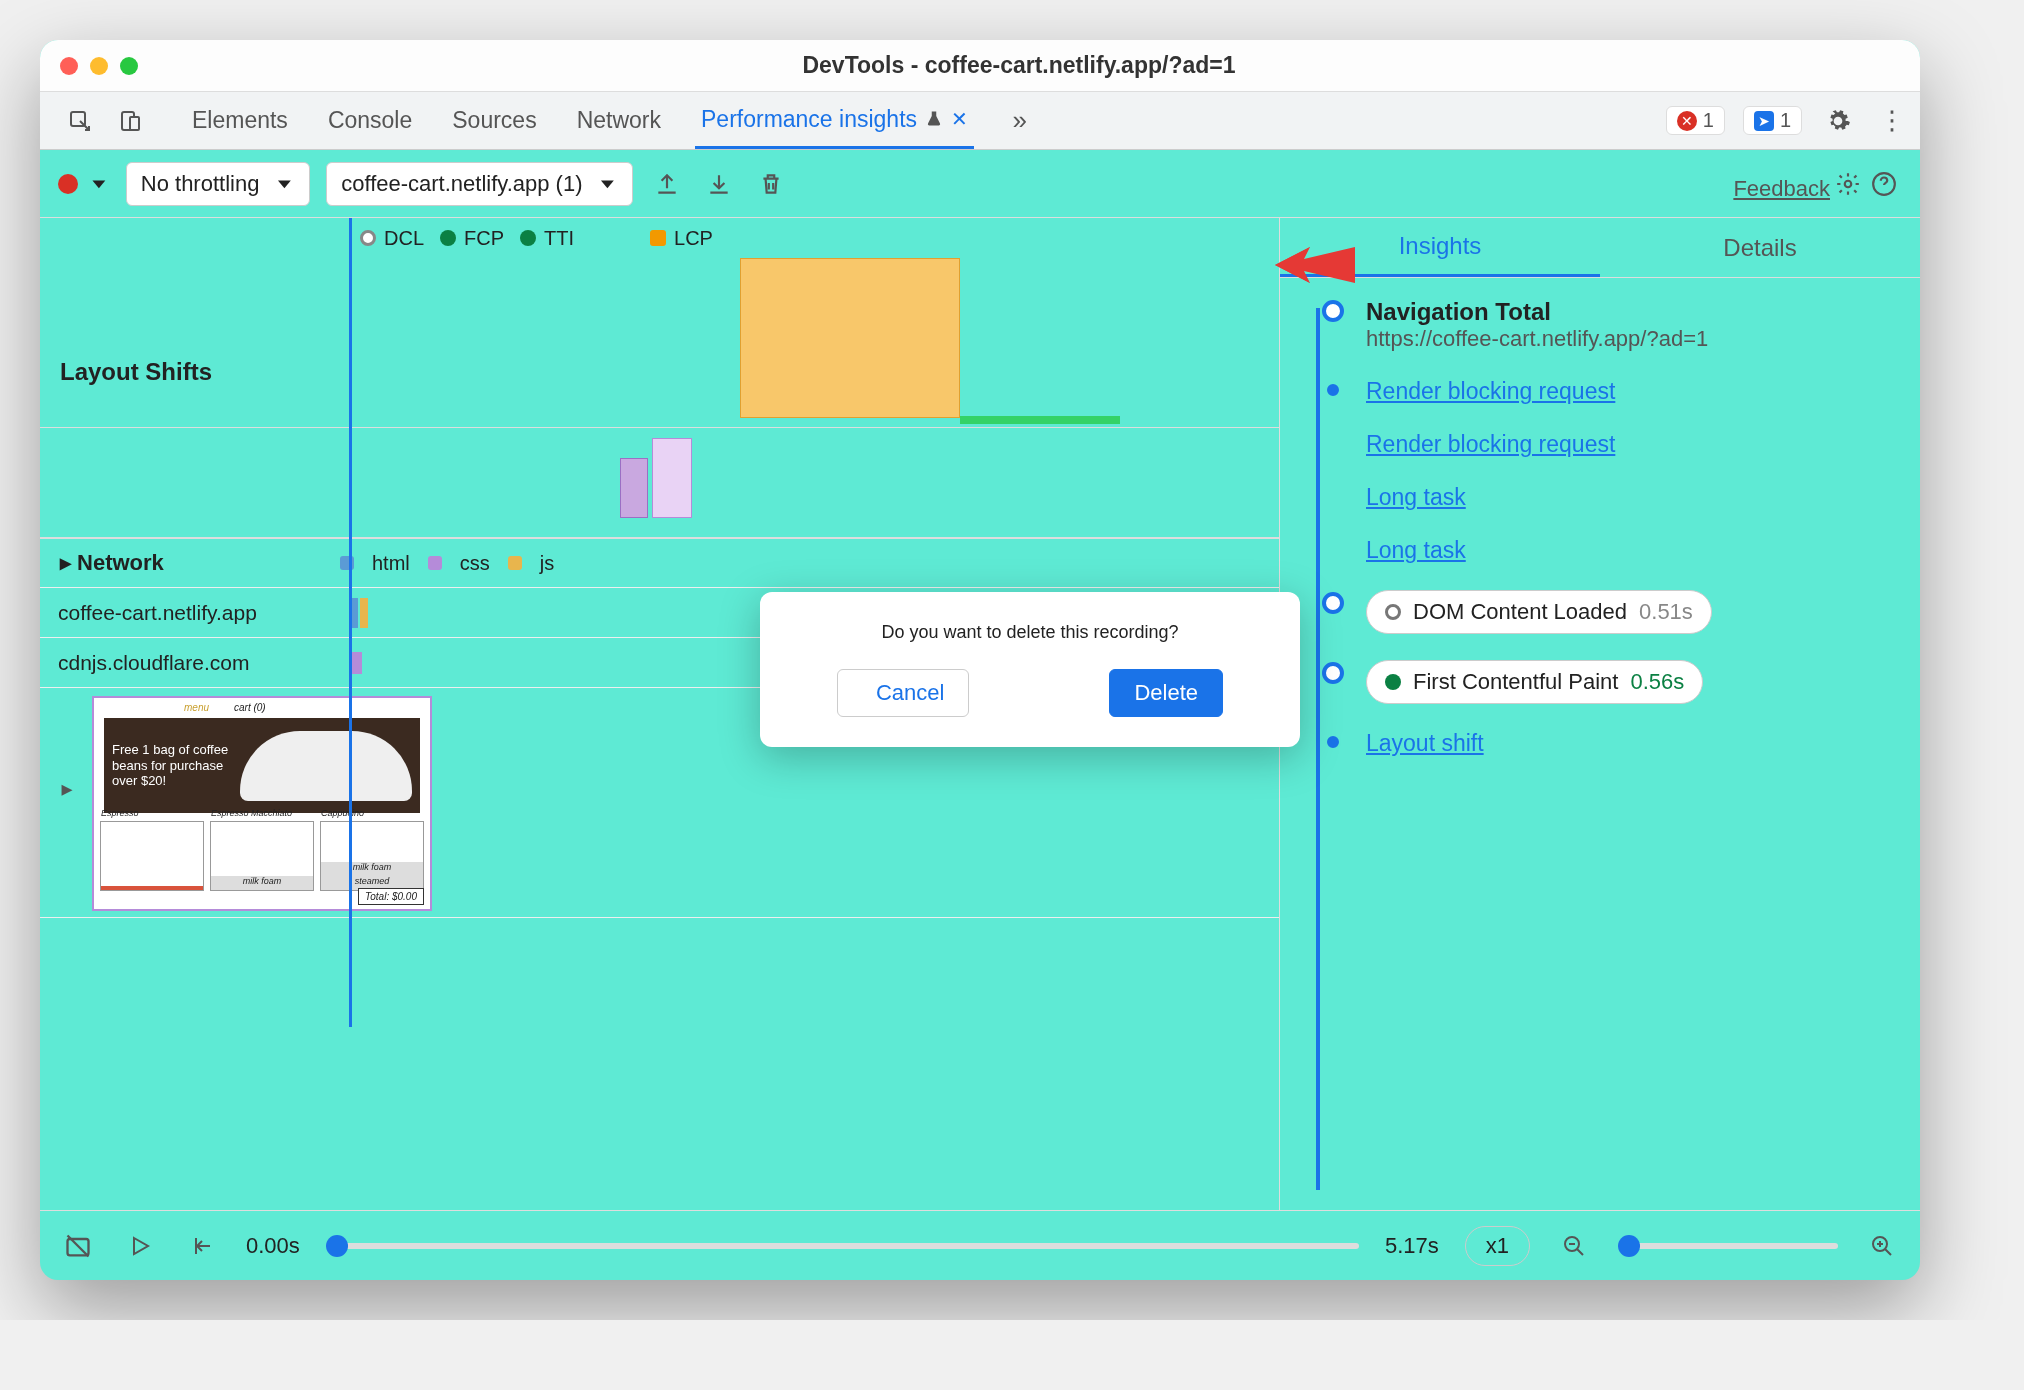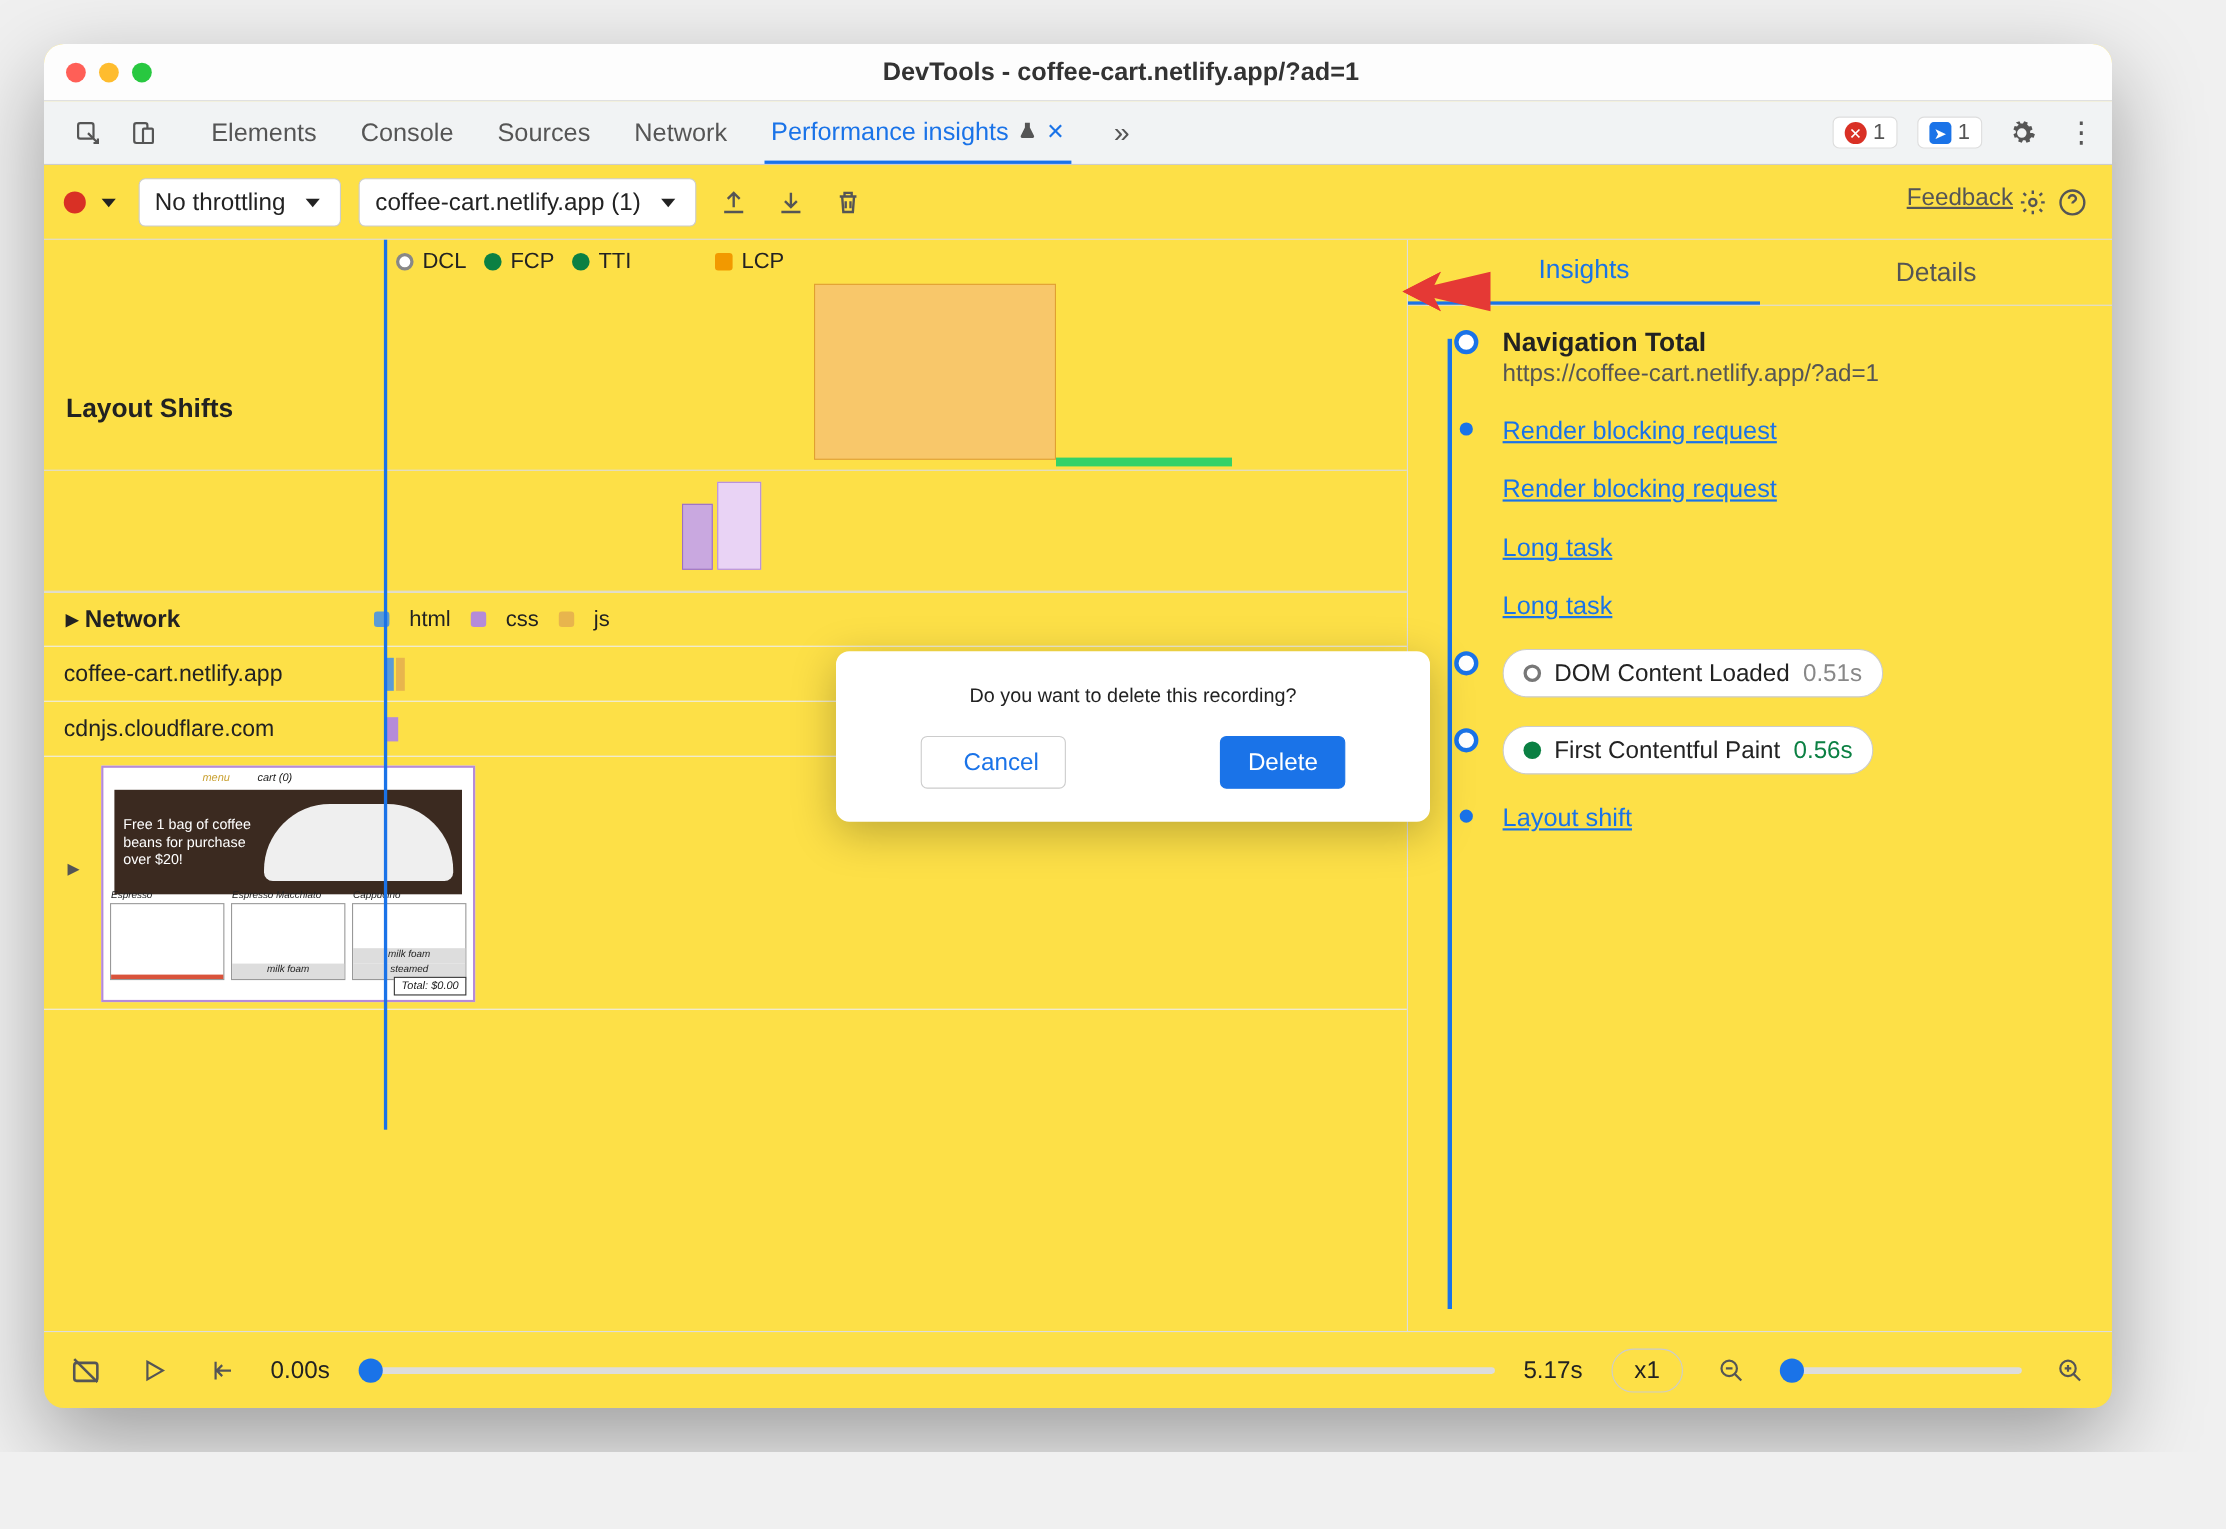--- a/index.html
+++ b/index.html
@@ -6,21 +6,21 @@
 body {
   font-family: -apple-system, BlinkMacSystemFont, "Segoe UI", Helvetica, Arial, sans-serif;
   background: #f0f0f0;
   padding: 40px;
   font-size: 22px;
   color: #222;
 }
 .window {
   width: 1880px;
   height: 1240px;
-  background: #fde047;
+  background: #5eead4;
   border-radius: 18px;
   box-shadow: 0 30px 80px rgba(0,0,0,0.35);
   overflow: hidden;
   display: flex;
   flex-direction: column;
   position: relative;
 }
 .titlebar {
   height: 52px;
   display: flex;
@@ -61,21 +61,21 @@
   gap: 16px;
   border-bottom: 1px solid #ddd;
 }
 .rec-dot { width: 20px; height: 20px; background: #d93025; border-radius: 50%; }
 .sel {
   border: 1px solid #ccc; border-radius: 6px; padding: 8px 14px;
   display: flex; align-items: center; gap: 14px; font-size: 22px;
   background:#fff;
 }
 .icon-btn { width: 36px; height: 36px; display:flex; align-items:center; justify-content:center; color:#555; cursor:pointer; }
-.toolbar .right { margin-left: auto; display: flex; align-items: flex-start; }
+.toolbar .right { margin-left: auto; display: flex; align-items: flex-end; }
 .link { color: #555; text-decoration: underline; }
 .content { flex: 1; display: flex; overflow: hidden; }
 .main { flex: 1; display: flex; flex-direction: column; border-right: 1px solid #ddd; overflow:hidden;}
 .side { width: 640px; display: flex; flex-direction: column; }
 .ruler {
   height: 40px; position: relative; border-bottom: 1px solid #eee;
 }
 .ruler .tick { position: absolute; top: 6px; font-size: 20px; color: #444; }
 .legend-row { height: 40px; display:flex; align-items:center; gap:16px; padding-left: 320px; font-size:20px;}
 .lg { display:flex; align-items:center; gap:8px;}

